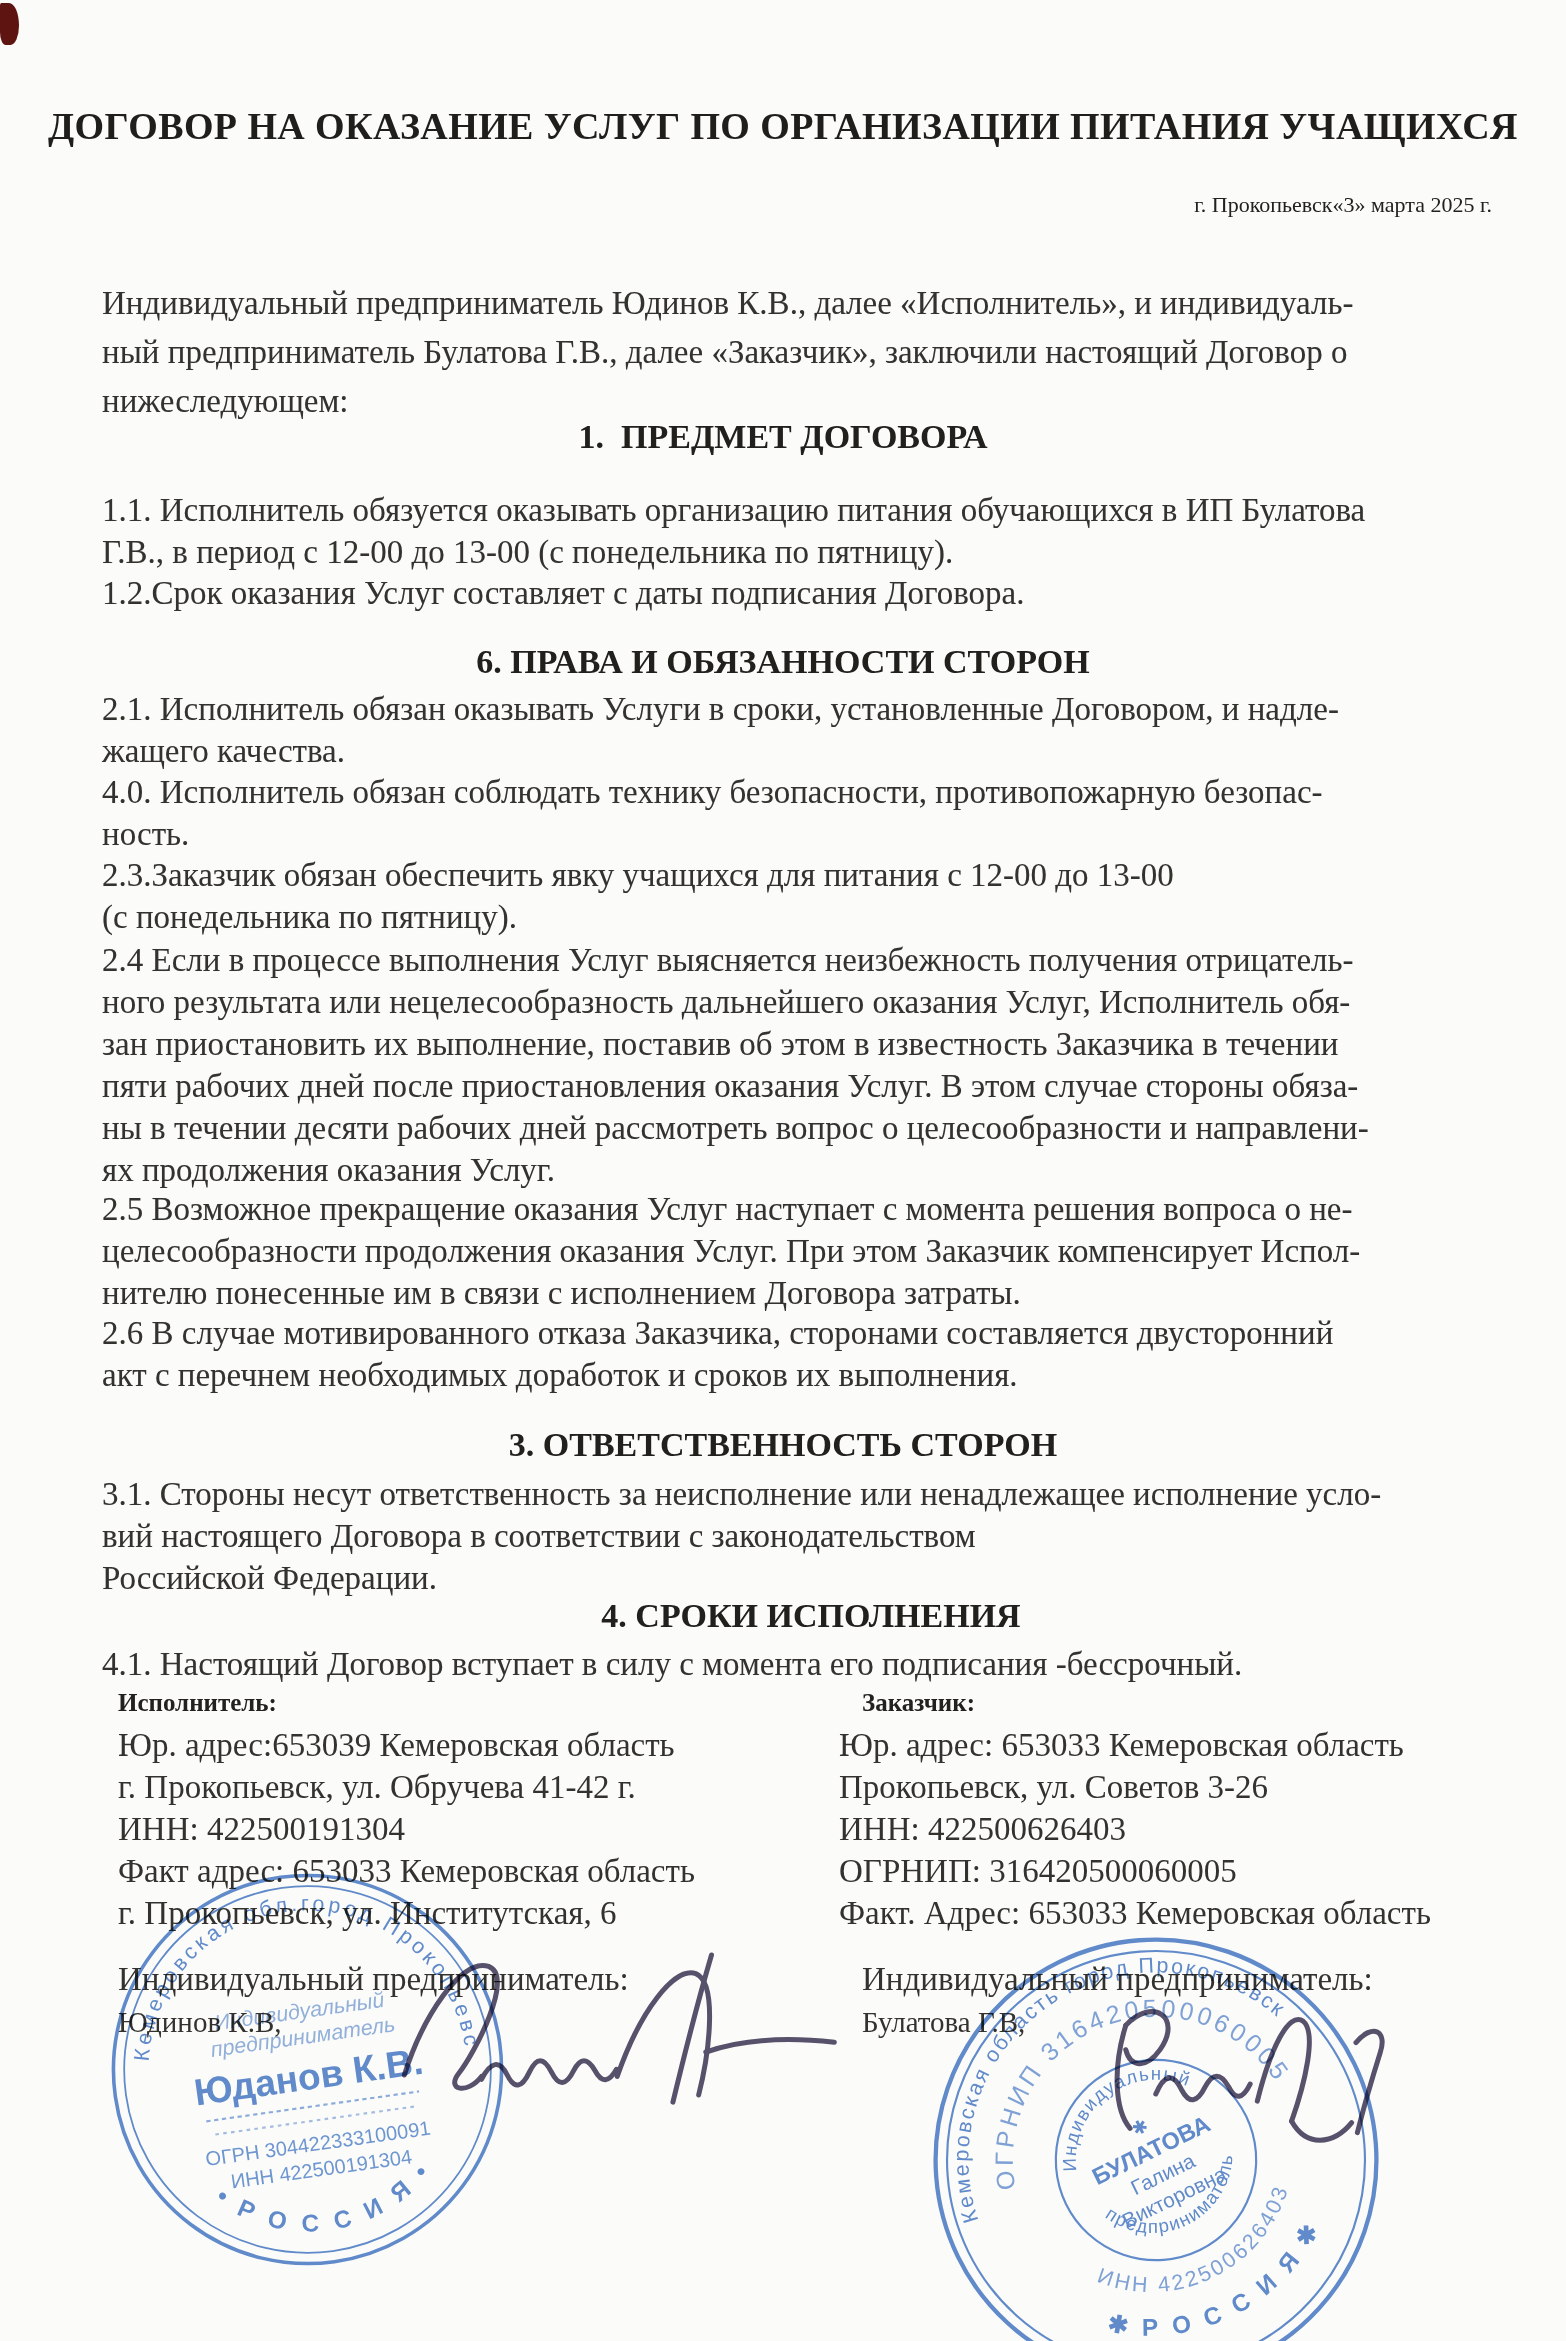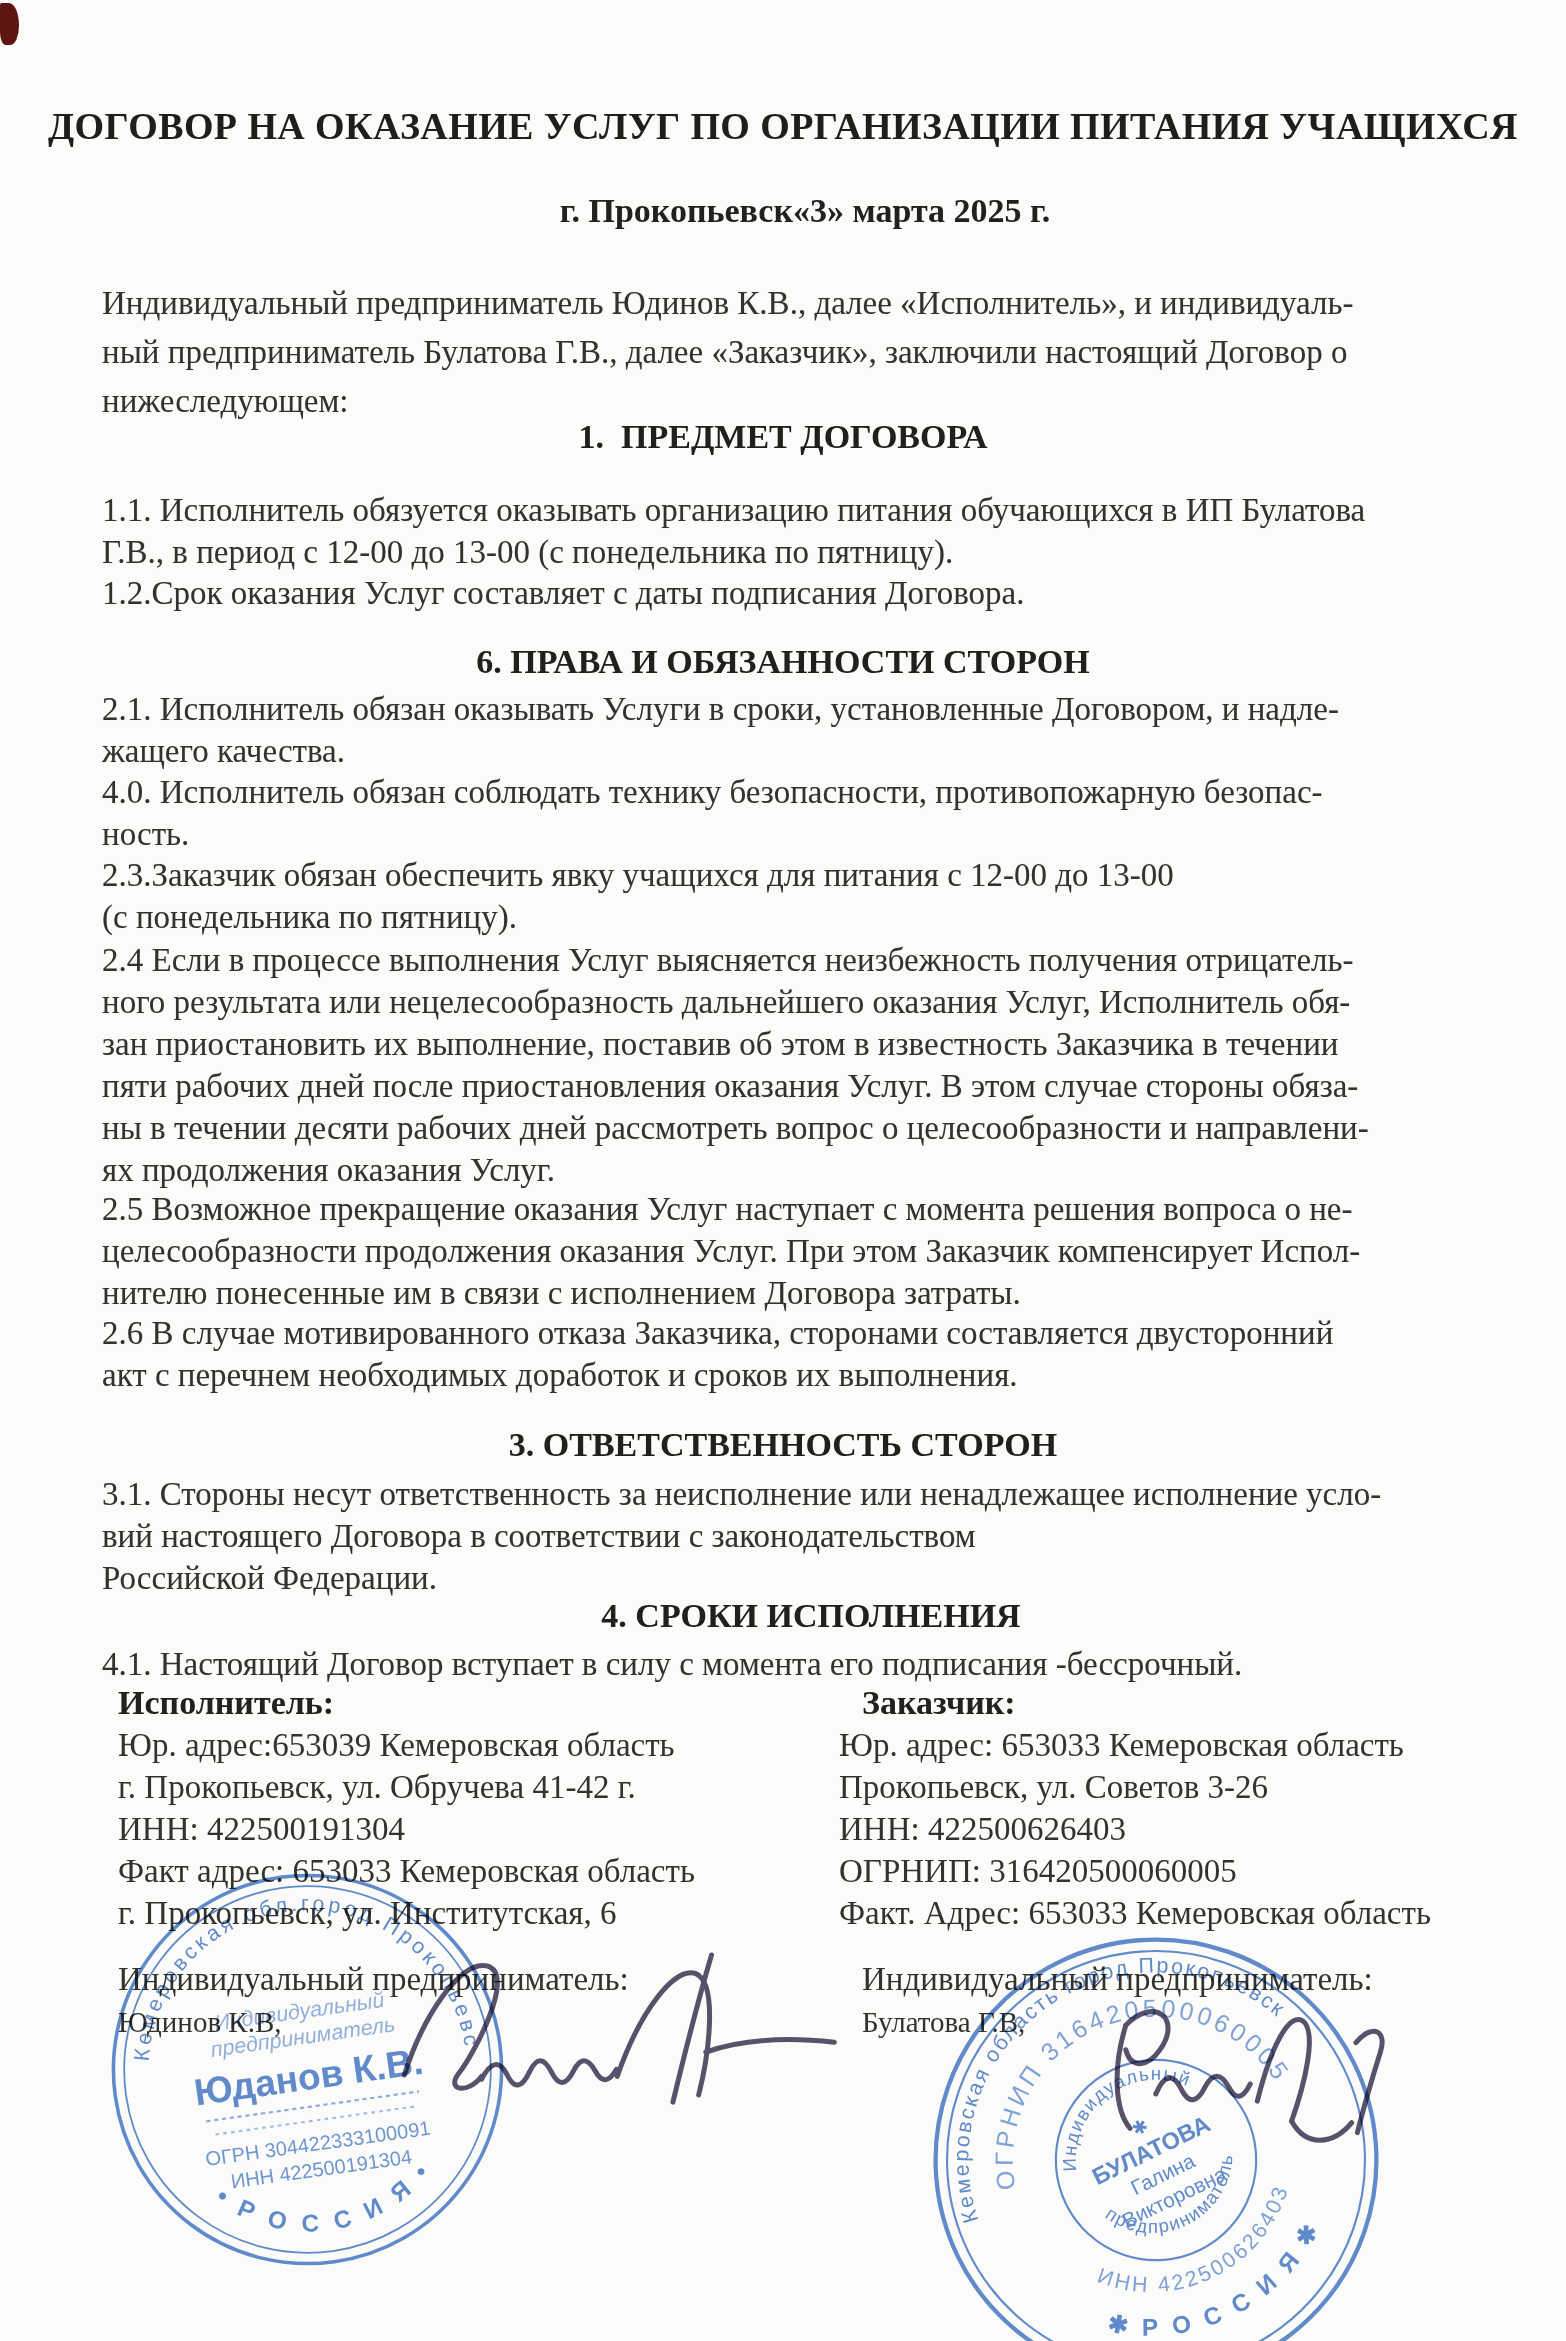--- a/index.html
+++ b/index.html
@@ -1,29 +1,29 @@
 <!DOCTYPE html>
 <html style="font-size:11.4px"><head>
 <meta charset="utf-8">
 <style>
   html,body{margin:0;padding:0;}
   .page{position:relative;width:1566px;height:2342px;background:#fbfbf9;overflow:hidden;
         font-family:"Liberation Serif","DejaVu Serif",serif;color:#34322e;}
   .abs{position:absolute;}
   .doc-title{left:0;top:104px;width:1566px;text-align:center;font-weight:bold;font-size:38px;
              color:#201e1b;letter-spacing:0.4px;}
-  .city-date{left:118px;top:192px;width:1374px;display:flex;justify-content:center;
-             font-weight:bold;font-size:34px;color:#23211e;}
+  .city-date{left:118px;top:192px;width:1374px;display:flex;justify-content:flex-end;
+             font-weight:normal;font-size:22px;color:#23211e;}
   .para{left:102px;width:1381px;font-size:33px;line-height:42px;white-space:pre-line;
         text-shadow:0 0 0.7px rgba(40,40,40,.18);}
   .intro{line-height:49px;}
   .sec-head{left:0;width:1566px;text-align:center;font-weight:bold;font-size:34px;
             color:#22201d;white-space:pre;}
   .col{width:716px;font-size:33px;line-height:42px;white-space:pre-line;}
-  .col-head{font-weight:bold;font-size:34px;color:#23211e;}
+  .col-head{font-weight:bold;font-size:25px;color:#23211e;}
   .sig-label{font-size:33px;}
   .sig-name{font-size:29px;}
   .stamp{mix-blend-mode:multiply;opacity:.88;pointer-events:none;}
   .signature{mix-blend-mode:multiply;opacity:.92;pointer-events:none;}
   .corner-blob{left:0;top:2.9px;width:18.6px;height:42px;background:#5e1410;
                border-radius:10% 70% 60% 40%;}
 </style>
 </head>
 <body>
 

